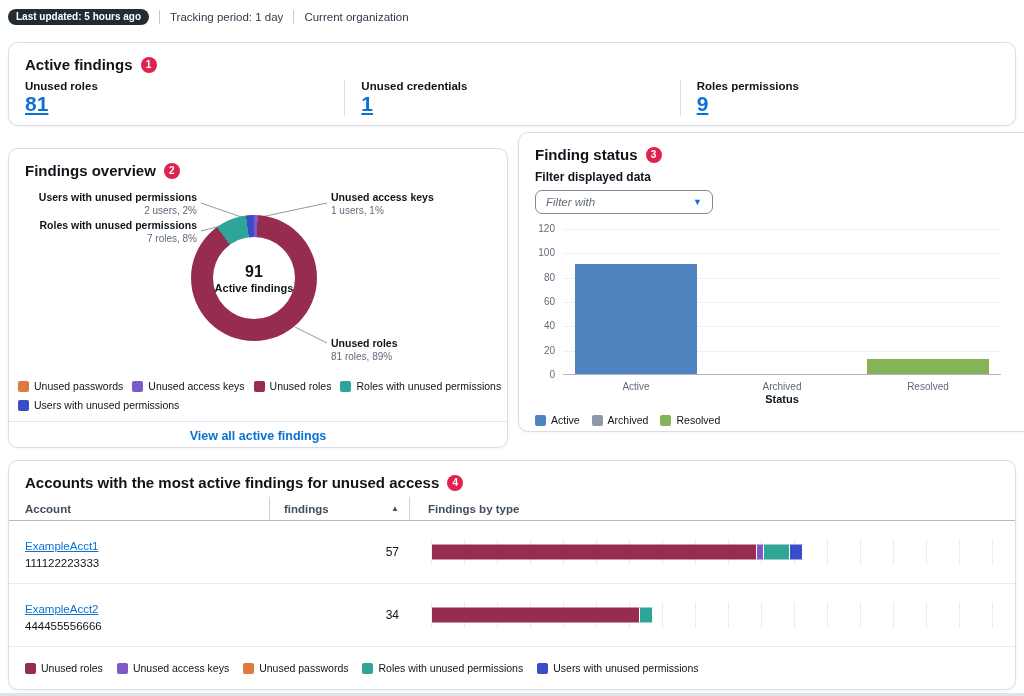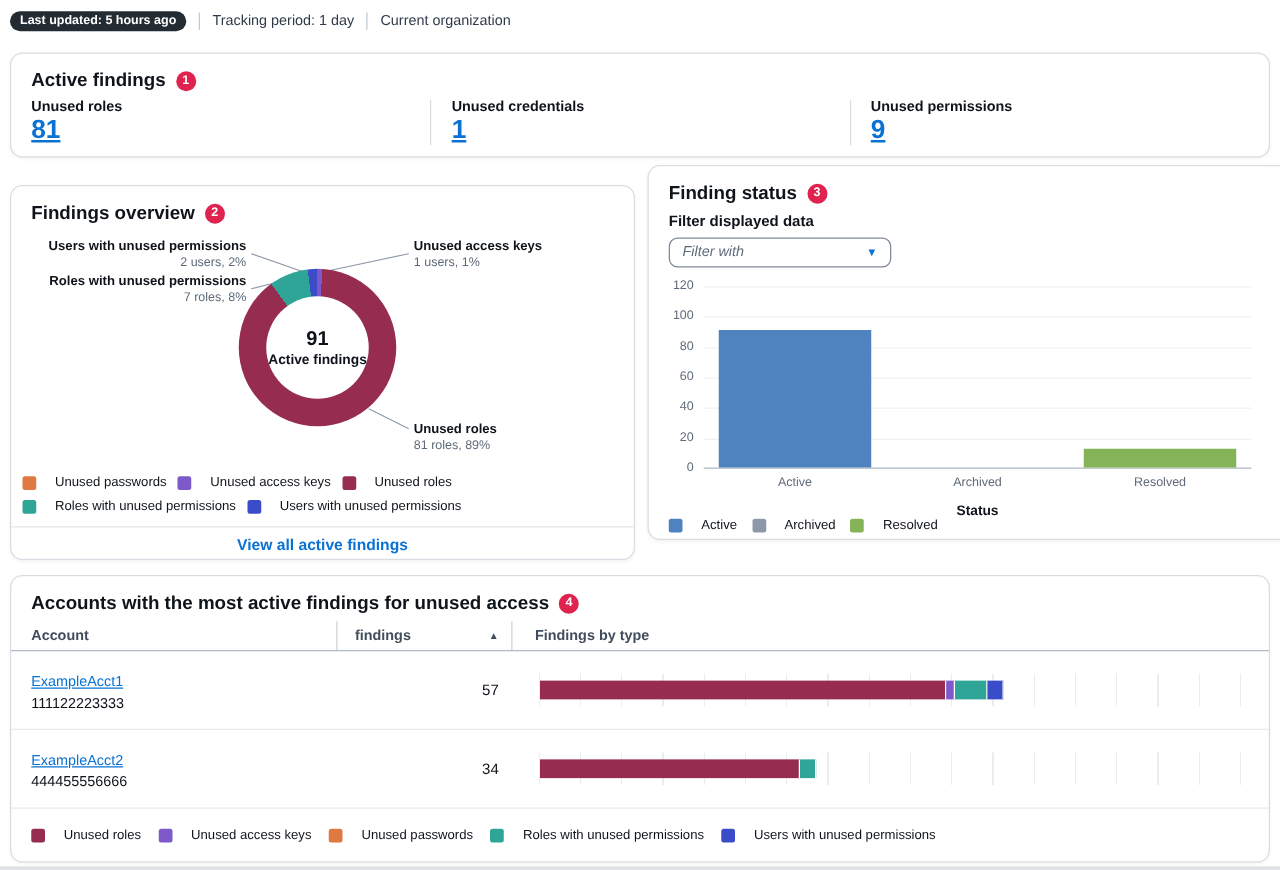--- a/index.html
+++ b/index.html
@@ -53,21 +53,21 @@
   .callout { position:absolute; line-height:1.2; }
   .callout .t { font-size:10.5px; font-weight:700; }
   .callout .s { font-size:10px; color:#5f6b7a; margin-top:1px; }
   #callout-0 { left:20px;  top:42px;  width:168px; text-align:right; }
   #callout-1 { left:12px;  top:70px;  width:176px; text-align:right; }
   #callout-2 { left:322px; top:42px;  width:160px; }
   #callout-3 { left:322px; top:188px; width:160px; }
   .callout-lines { position:absolute; left:0; top:0; pointer-events:none; }
 
   .legend { display:flex; flex-wrap:wrap; align-items:center; font-size:10.5px; }
-  .legend-item { display:flex; align-items:center; gap:15px; cursor:pointer; }
+  .legend-item { display:flex; align-items:center; gap:5px; cursor:pointer; }
   .swatch { width:11px; height:11px; border-radius:2px; flex:none; }
   #overview-legend { position:absolute; left:9px; top:231px; width:488px;
     column-gap:9px; row-gap:7px; }
   .overview-divider { position:absolute; left:0; right:0; top:272px; border-top:1px solid #e4e7eb; }
   .view-all { position:absolute; top:280px; left:0; width:100%; text-align:center;
     font-size:12.5px; font-weight:600; color:var(--link,#0972d3); text-decoration:none; cursor:pointer; display:block; }
 
   
   .filter-label { position:absolute; left:16px; top:37px; font-size:12px; font-weight:700; }
   .select { position:absolute; left:16px; top:57px; width:178px; height:24px;
@@ -76,21 +76,21 @@
   .select .ph { font-style:italic; color:#5f6b7a; font-size:11.5px; }
   .select .caret { color:var(--link,#0972d3); font-size:9px; }
   #status-plot { position:absolute; left:44px; top:96px; width:438px; height:146px; }
   .hgrid { position:absolute; left:0; right:0; height:1px; background:#eef1f4; }
   .hgrid.baseline { background:#aeb8c2; }
   .ytick { position:absolute; left:6px; width:30px; text-align:right;
     font-size:10px; color:#5f6b7a; }
   .vbar { position:absolute; bottom:1px; }
   .xtick { position:absolute; top:152px; text-align:center; font-size:10px; color:#5f6b7a; }
   .status-xlabel { position:absolute; left:44px; top:260px; width:438px; text-align:center;
-    font-size:11px; font-weight:700;margin-top:10px; }
+    font-size:11px; font-weight:700; }
   #status-legend { position:absolute; left:16px; top:281px; width:466px; column-gap:12px; }
 
   
   .table-head { position:absolute; left:0; top:36px; right:0; height:24px;
     display:grid; grid-template-columns:244px 140px 1fr; align-items:center;
     padding:0 16px; border-bottom:1px solid #b0bac4; font-size:11.5px; font-weight:700;
     color:#414d5c; }
   .th { height:100%; display:flex; align-items:center; }
   .th + .th { border-left:1px solid #ccd3db; }
   .th-findings { justify-content:space-between; padding:0 10px 0 14px; cursor:pointer; }
@@ -135,21 +135,21 @@
     <div class="metrics">
       <div class="metric">
         <div class="metric-label">Unused roles</div>
         <a class="metric-value">81</a>
       </div>
       <div class="metric">
         <div class="metric-label">Unused credentials</div>
         <a class="metric-value">1</a>
       </div>
       <div class="metric">
-        <div class="metric-label">Unused permissions</div>
+        <div class="metric-label">Roles permissions</div>
         <a class="metric-value">9</a>
       </div>
     </div>
   </section>
 
   <section class="card" id="card-overview">
     <div class="card-title-row">
       <h2>Findings overview</h2>
       <span class="badge-circle">2</span>
     </div>

